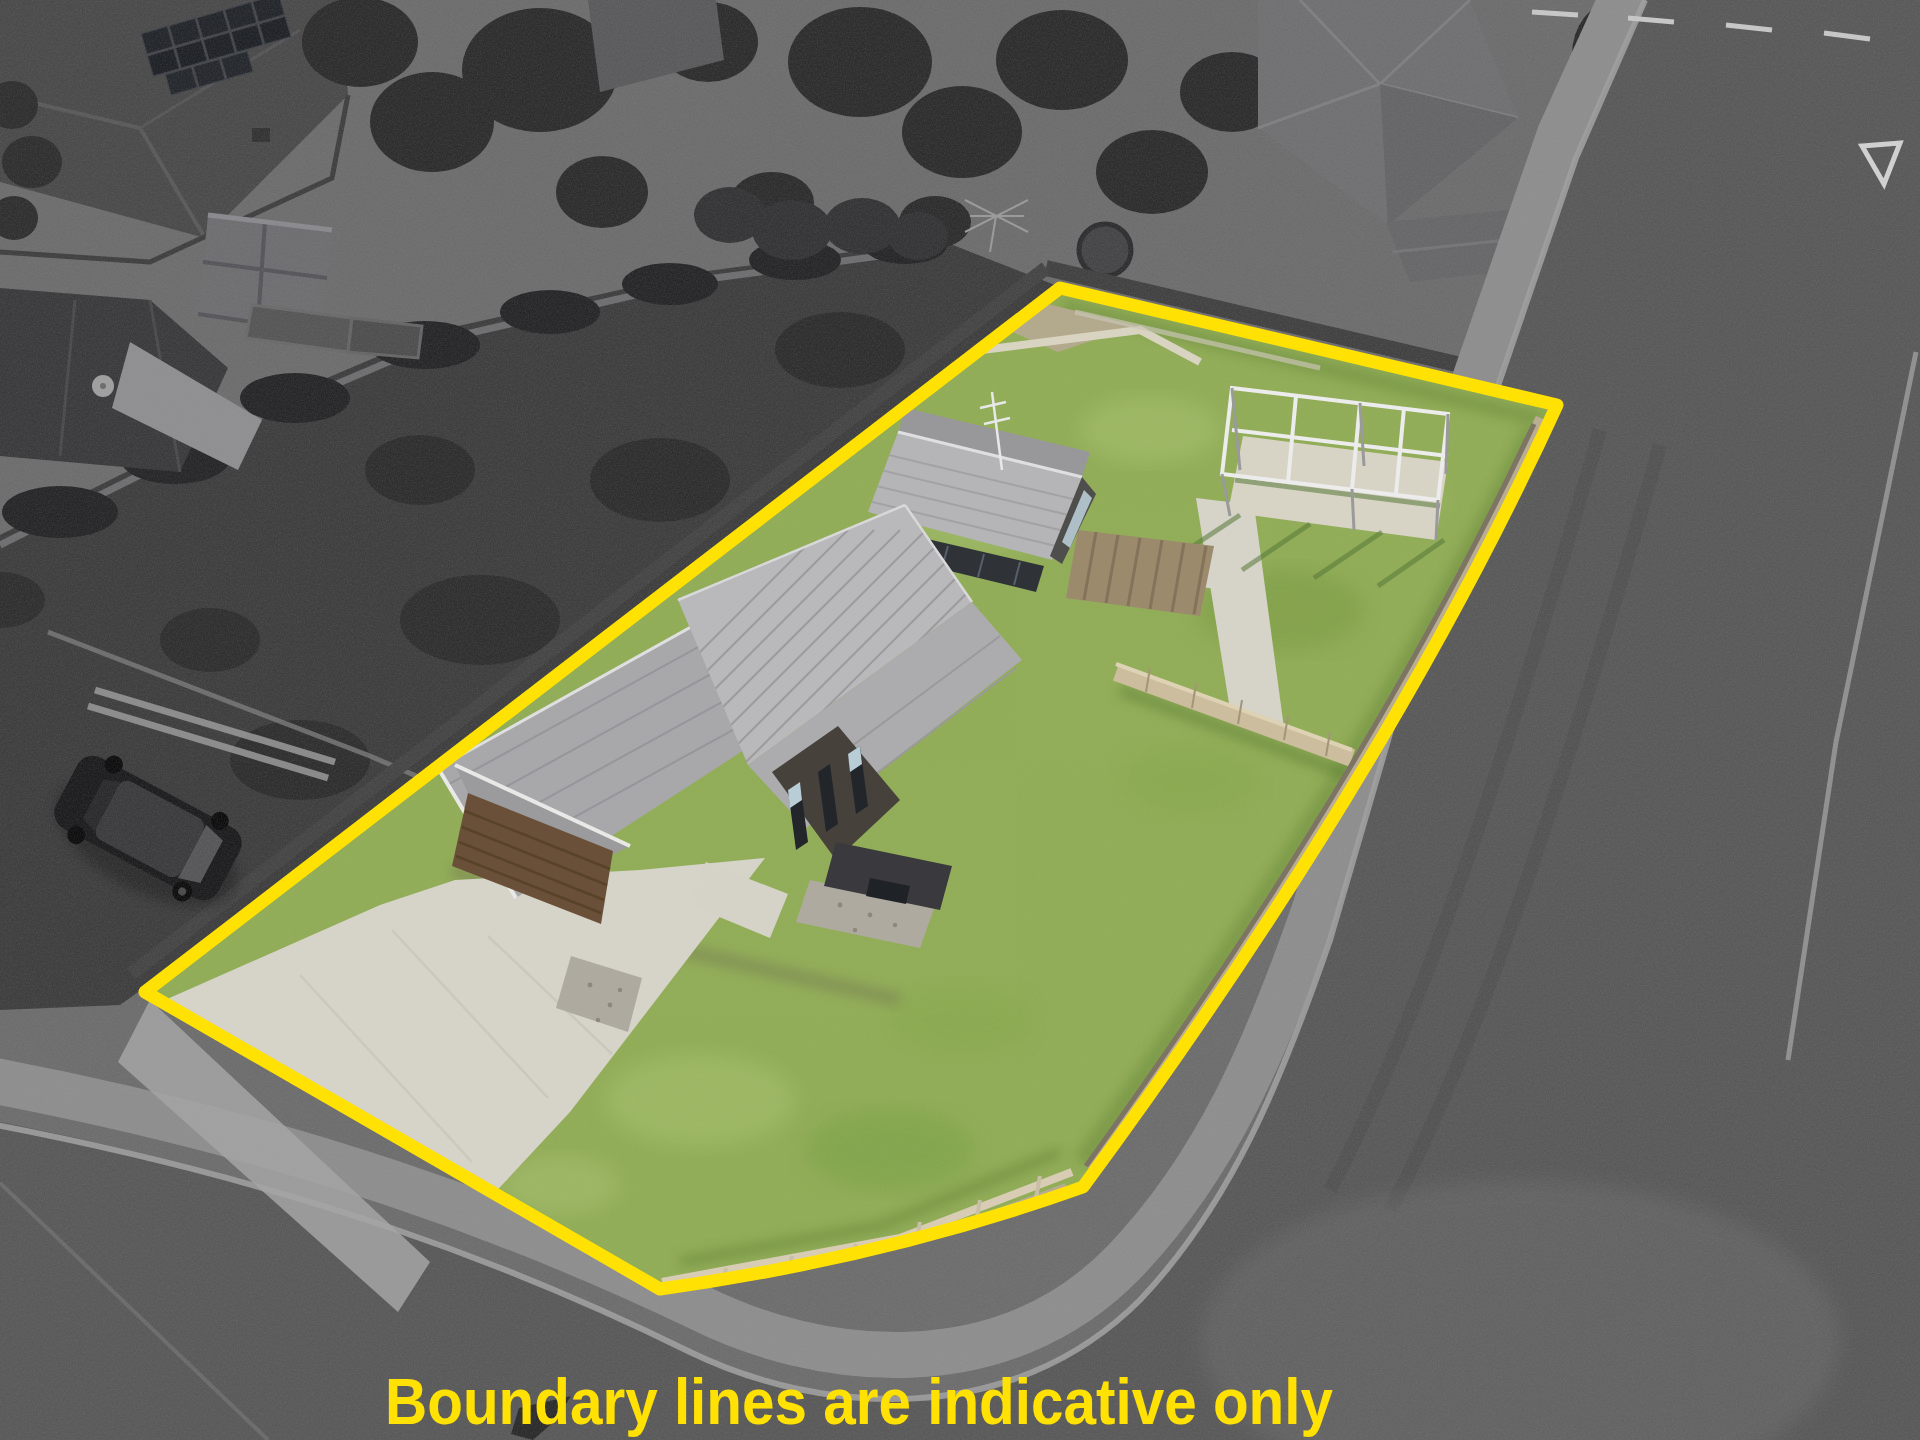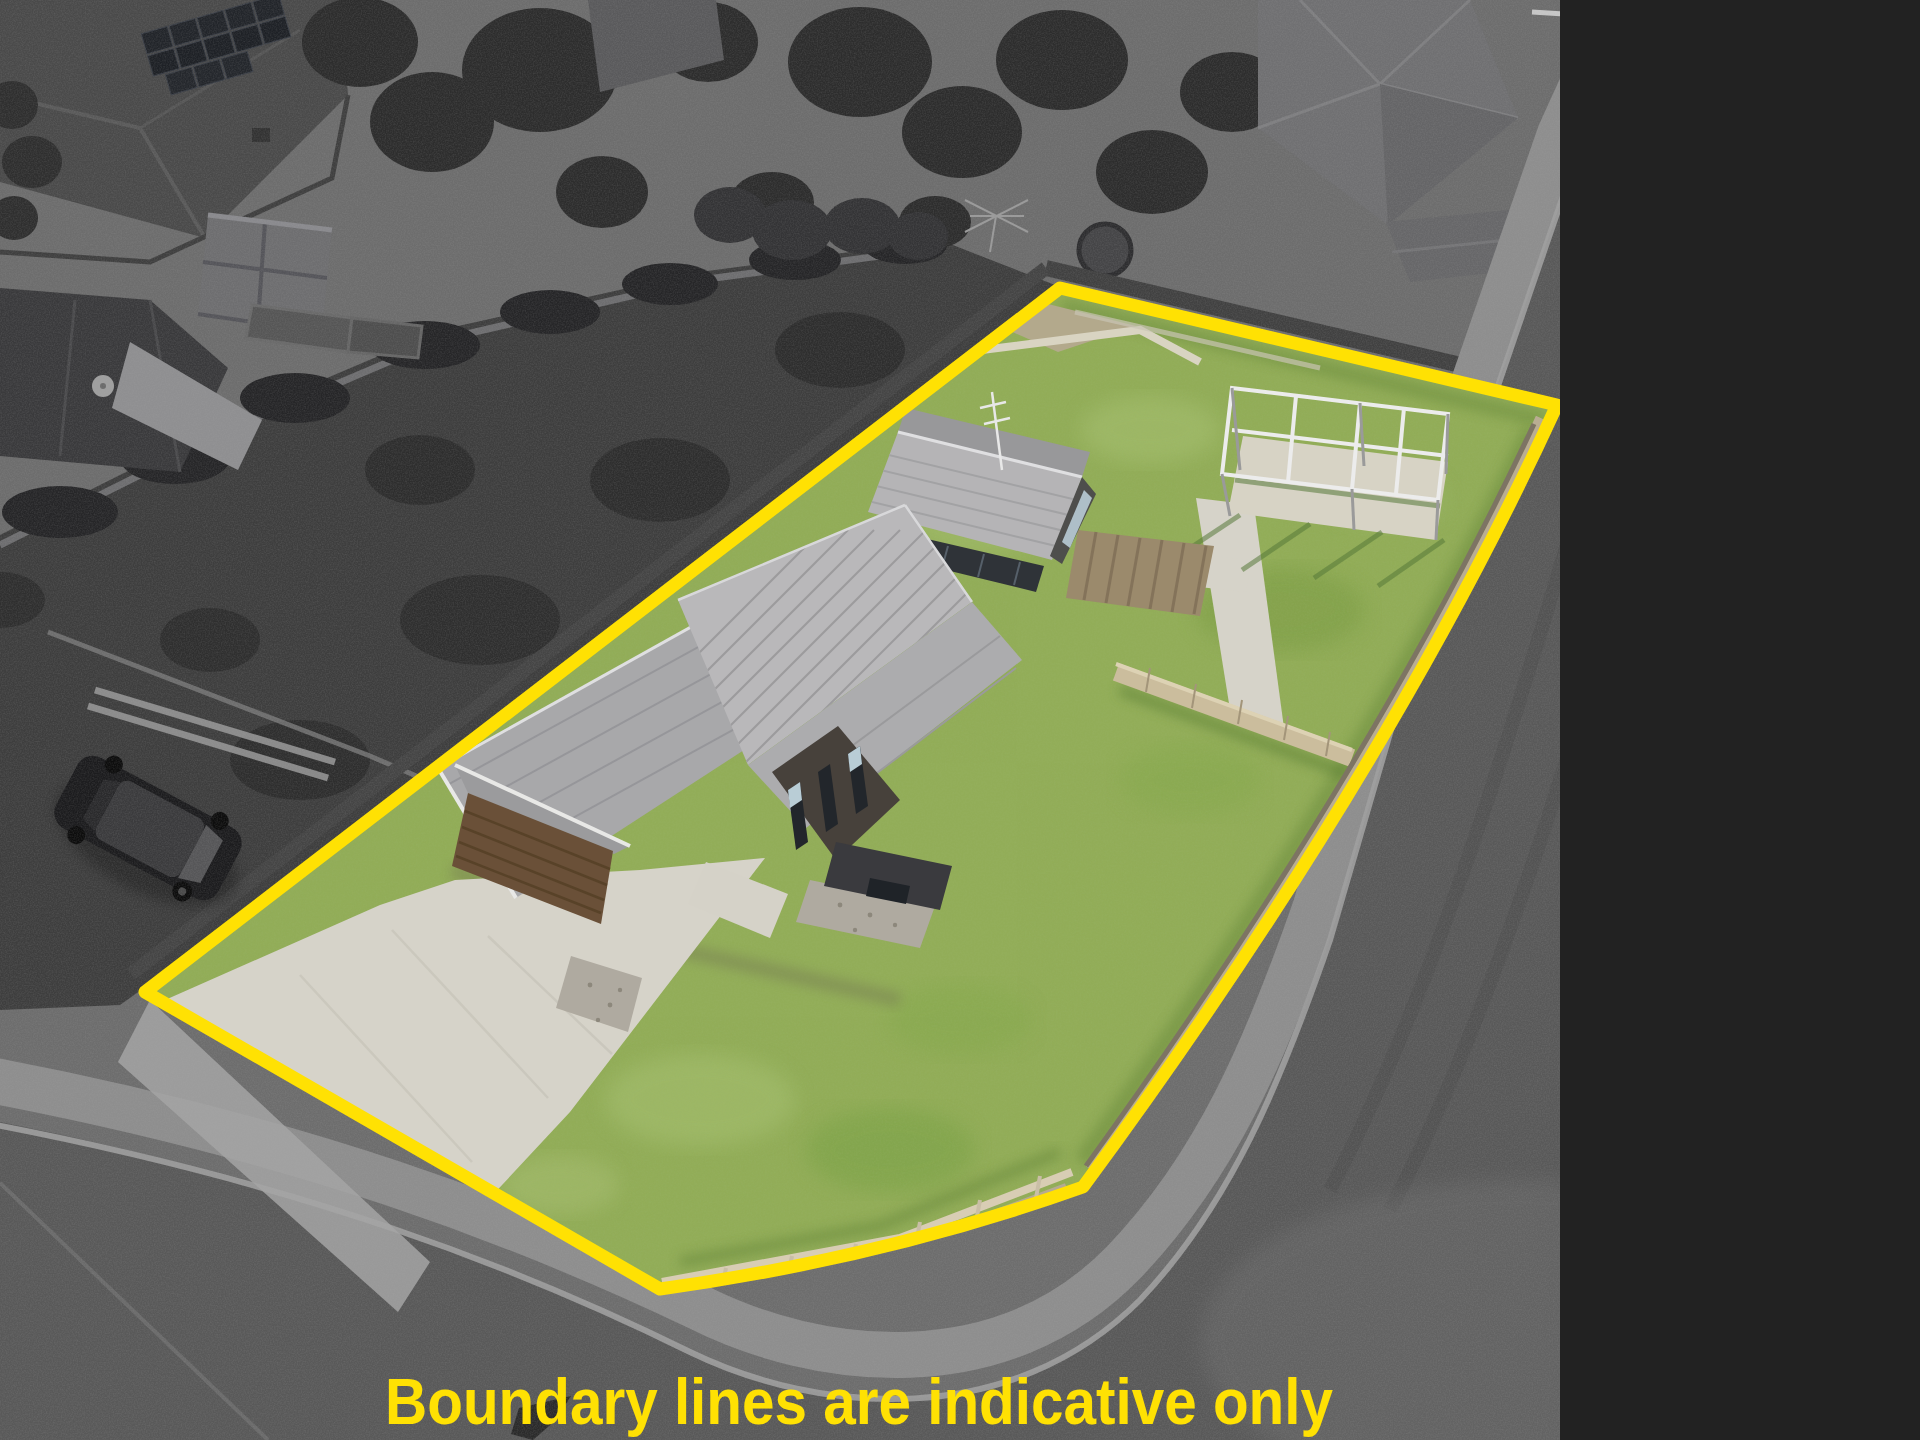--- a/index.html
+++ b/index.html
@@ -1,16 +1,16 @@
 <!DOCTYPE html>
 <html><head>
 <meta charset="utf-8">
 <style>
   html,body{margin:0;padding:0;background:#222;}
-  .stage{position:relative;width:1560px;height:1440px;overflow:hidden;background:#6d6d6d;
+  .stage{position:relative;width:1920px;height:1440px;overflow:hidden;background:#6d6d6d;
          font-family:"Liberation Sans", sans-serif;}
   svg{position:absolute;left:0;top:0;display:block;}
   .caption{font-family:"Liberation Sans", sans-serif;font-weight:bold;}
 </style>
 </head>
 <body>
 
 <div class="stage">
 <svg width="1920" height="1440" viewBox="0 0 1920 1440" xmlns="http://www.w3.org/2000/svg">
   <defs>

